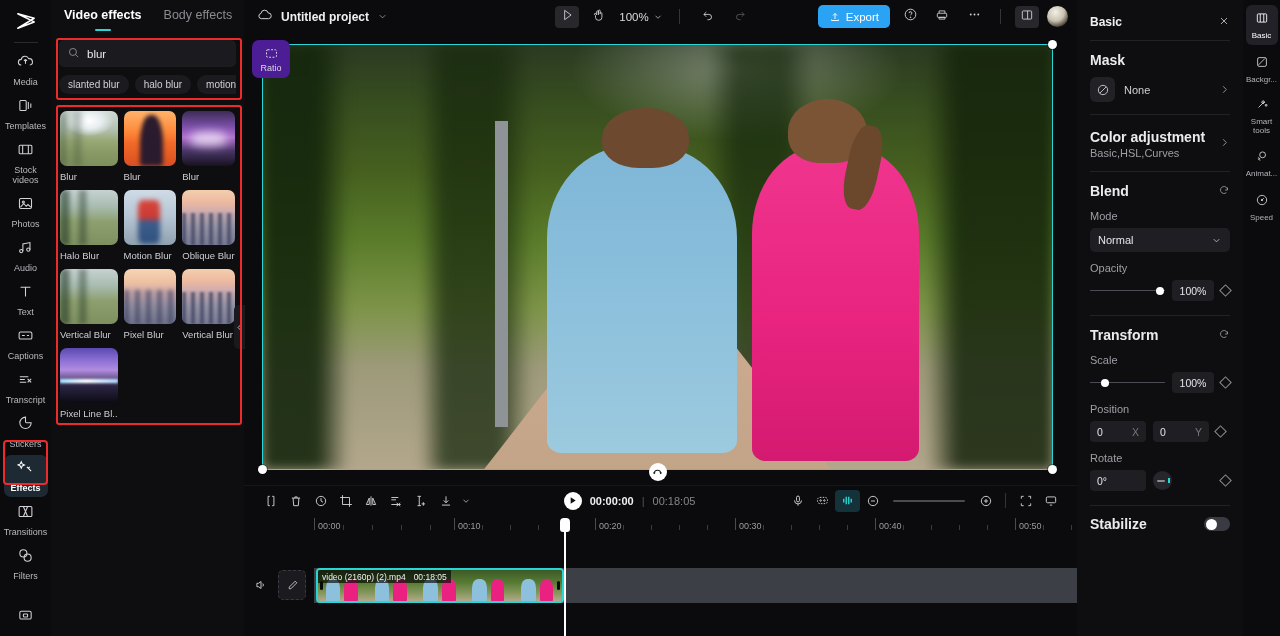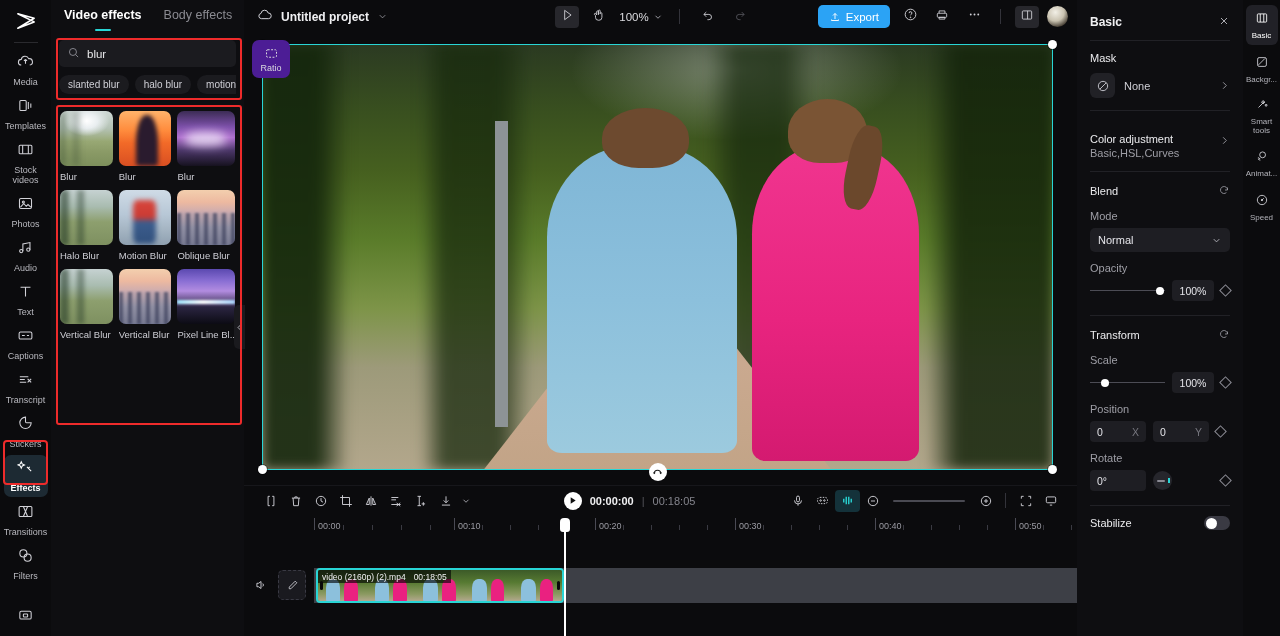--- a/index.html
+++ b/index.html
@@ -208,21 +208,21 @@
   .playhead { position: absolute; left: 320px; top: 14px; bottom: 0; width: 1.5px; background: #fff; z-index: 10;}
   .playhead-knob { position: absolute; left: -4px; top: -11px; width: 10px; height: 14px;
     background: #fff; border-radius: 4px 4px 3px 3px;}
 
   
   .rightpanel { width: 166px; height: 636px; background: #0e0e11; flex: none; position: relative;
     padding: 0 13px; overflow: hidden;}
   .rp-head { height: 36px; display: flex; align-items: center; justify-content: space-between; padding-top: 8px;}
   .rp-title { font-size: 12px; font-weight: bold; color: #f0f0f2;}
   .rp-div { height: 1px; background: #212126; margin: 4px 0;}
-  .rp-sec-title { font-size: 11px; font-weight: normal; color: #ebebee; margin-top: 11px;}
+  .rp-sec-title { font-size: 14px; font-weight: bold; color: #ebebee; margin-top: 11px;}
   .rp-row { display: flex; align-items: center; justify-content: space-between; margin-top: 9px; cursor: pointer;}
   .mask-none { display: flex; align-items: center; gap: 9px;}
   .mask-sq { width: 25px; height: 25px; border-radius: 6px; background: #212126; display:flex; align-items:center; justify-content:center;}
   .rp-sub { font-size: 11px; color: #9e9ea6; margin-top: 2px;}
   .rp-val { font-size: 11px; color: #cfcfd6;}
   .rp-label { font-size: 11px; color: #9e9ea6; margin-top: 10px;}
   .select {
     height: 24px; background: #1e1e23; border-radius: 5px; display: flex; align-items: center;
     justify-content: space-between; padding: 0 8px; margin-top: 6px; cursor: pointer;
   }
@@ -448,20 +448,24 @@
         <div class="thumb t-motion"></div>
         <div class="cap">Motion Blur</div>
       </div>
       <div class="cell">
         <div class="thumb t-city"></div>
         <div class="cap">Oblique Blur</div>
       </div>
       <div class="cell">
         <div class="thumb t-deer"></div>
         <div class="cap">Vertical Blur</div>
+      </div>
+      <div class="cell">
+        <div class="thumb t-city2"></div>
+        <div class="cap">Pixel Blur</div>
       </div>
       <div class="cell">
         <div class="thumb t-city"></div>
         <div class="cap">Vertical Blur</div>
       </div>
       <div class="cell">
         <div class="thumb t-blueline"></div>
         <div class="cap">Pixel Line Bl..</div>
       </div>
     </div>
@@ -822,21 +826,21 @@
       </div>
       <svg viewBox="0 0 24 24" style="width:11px;height:11px;stroke:#9a9aa2;fill:none;stroke-width:2;">
           <path d="M9 5l7 7-7 7"></path>
         </svg>
     </div>
 
     <div class="rp-div" style="margin-top:12px;"></div>
 
     <div class="rp-row" style="margin-top:10px;">
       <div>
-        <div class="rp-sec-title" style="margin-top:12px;">Color adjustment</div>
+        <div class="rp-sec-title" style="margin-top:4px;">Color adjustment</div>
         <div class="rp-sub">Basic,HSL,Curves</div>
       </div>
       <svg viewBox="0 0 24 24" style="width:11px;height:11px;stroke:#9a9aa2;fill:none;stroke-width:2;">
           <path d="M9 5l7 7-7 7"></path>
         </svg>
     </div>
 
     <div class="rp-div" style="margin-top:12px;"></div>
 
     <div class="rp-row" style="margin-top:10px;">

